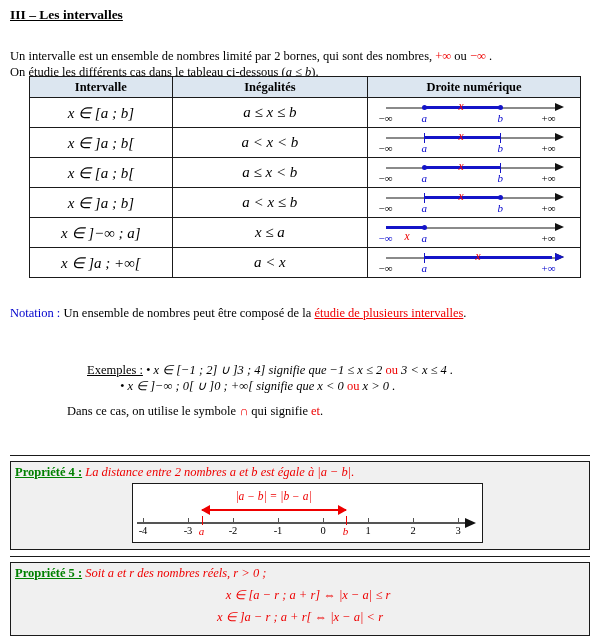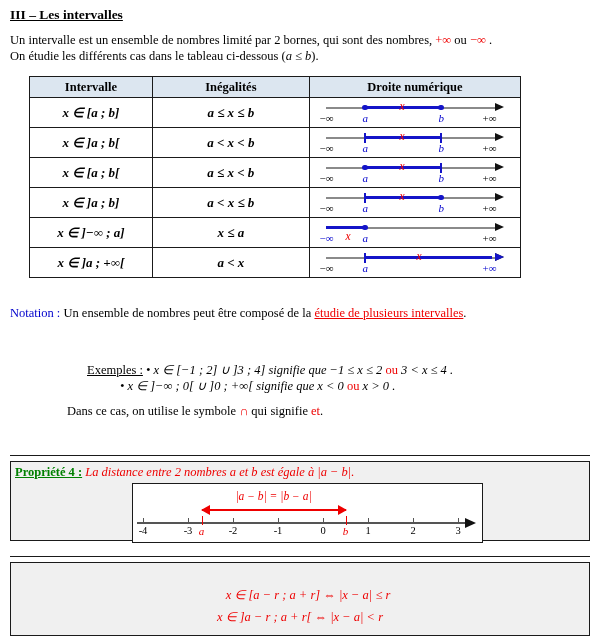--- a/index.html
+++ b/index.html
@@ -20,52 +20,52 @@
   .section-title {
     position: absolute;
     left: 10px; top: 7px;
     font-weight: bold;
     font-size: 13.5px;
     text-decoration: underline;
     white-space: nowrap;
   }
 
   
-  .intro { position: absolute; left: 10px; top: 32px; width: 585px; line-height: 16px; }
+  .intro { position: absolute; left: 10px; top: 48px; width: 585px; line-height: 16px; }
   .intro .ln { white-space: nowrap; }
   .red { color: #ee0000; }
   .blue { color: #0000cc; }
   .mi { font-style: italic; }
 
   
   table.tbl {
     position: absolute;
     left: 29px; top: 76px;
-    width: 492px;
+    width: 552px;
     border-collapse: collapse;
     border: 1.6px solid #1a1a1a;
     background: #ffffff;
   }
   table.tbl th, table.tbl td {
     border: 1.3px solid #1a1a1a;
     text-align: center;
     vertical-align: middle;
     padding: 0;
   }
   table.tbl th {
     background: #dce6f0;
     font-weight: bold;
     font-size: 12.5px;
     height: 21px;
   }
   table.tbl td { height: 30px; }
   .c1 { width: 143px; }
   .c2 { width: 196px; }
   .c3 { width: 213px; }
-  .fml { font-family: "Liberation Serif", serif; font-size: 13px; white-space: nowrap; font-weight: bold; }
+  .fml { font-family: "Liberation Serif", serif; font-size: 15px; white-space: nowrap; }
 
   
   .nl { position: relative; width: 205px; height: 29px; margin: 0 auto; }
   .nl .axis {
     position: absolute; left: 14px; top: 9px; width: 172px; height: 1.6px;
     background: #8a8a8a;
   }
   .nl .arrowR {
     position: absolute; right: 13px; top: 5.2px;
     width: 0; height: 0;
@@ -93,21 +93,21 @@
   .undr { text-decoration: underline; }
 
   
   .prop {
     position: absolute;
     left: 10px;
     width: 580px;
     background: #f0f0f0;
     border: 1.6px solid #1a1a1a;
   }
-  #prop4 { top: 461px; height: 80px; }
+  #prop4 { top: 461px; height: 89px; }
   #prop5 { top: 562px; height: 74px; }
   .prop .head { padding: 3px 0 0 4px; white-space: nowrap; font-size: 12.5px; }
   .prop .head .tag { color: #008000; font-weight: bold; text-decoration: underline; }
   .prop .head .body { color: #ee0000; }
 
   
   .nl4wrap {
     position: absolute; left: 121px; top: 21px;
     width: 351px; height: 60px;
     background: #ffffff; border: 1.4px solid #1a1a1a;
@@ -316,17 +316,18 @@
           <div class="dla l" style="left:67.5px;"></div>
           <div class="dla r" style="left:204.5px;"></div>
           <div class="dlbl mi" style="left:140.5px;">|a − b| = |b − a|</div>
         </div>
     </div>
   </div>
 
   <div class="hr-mid"></div>
 
   <div class="prop" id="prop5">
+    <div class="head"><span class="tag">Propriété 5 :</span> <span class="body mi">Soit a et r des nombres réels, r &gt; 0 ;</span></div>
     <div class="fcenter mi" id="p5f1">x ∈ [a − r ; a + r] ⇔ |x − a| ≤ r</div>
     <div class="fcenter mi" id="p5f2">x ∈ ]a − r ; a + r[ ⇔ |x − a| &lt; r</div>
   </div>
 
 </div>
 
 </body></html>

